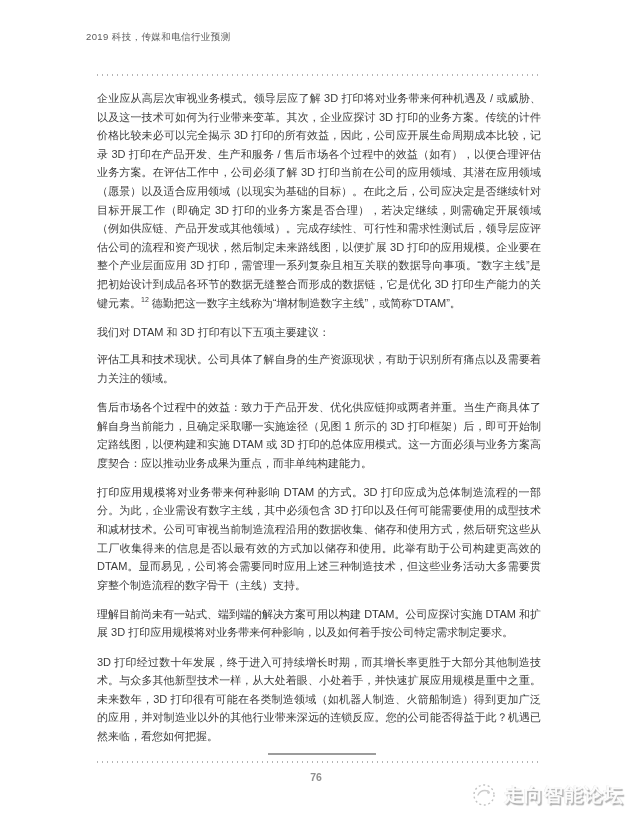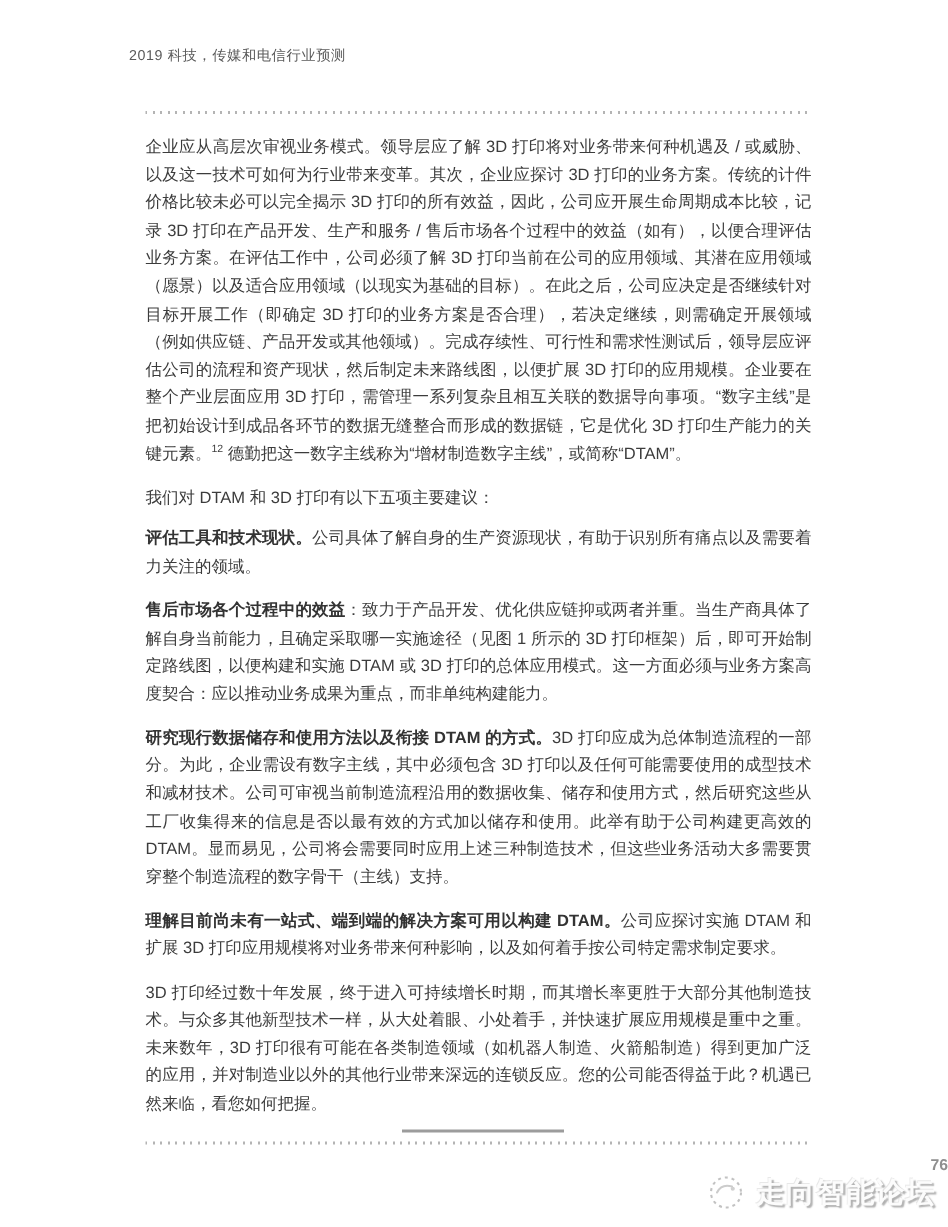--- a/index.html
+++ b/index.html
@@ -29,37 +29,37 @@
     text-justify: inter-ideograph;
   }
   .dotted-line {
     height: 2px;
     background-image: repeating-linear-gradient(to right, #b4b4b4 0 1.3px, transparent 1.3px 5px);
   }
   .dotted-line.top { margin-bottom: 13px; }
   .dotted-line.bottom { margin-top: 15px; }
   .content p { margin: 0 0 10.5px 0; }
   .content p.intro { margin-bottom: 9px; }
-  .lead { font-weight: bold; color: #333333; }
+  .lead { font-weight: normal; color: #333333; }
   sup.fn {
     font-size: 7px;
     line-height: 0;
     vertical-align: super;
   }
   .footer-rule {
     position: absolute;
     top: 753px; left: 268px;
     width: 108px; height: 2px;
     background: #9c9c9c;
   }
   .page-number {
     position: absolute;
     top: 771px; left: 0;
     width: 632px;
-    text-align: right;
+    text-align: center;
     font-size: 10.5px;
     font-weight: bold;
     color: #8f8f8f;
   }
   .watermark {
     position: absolute;
     top: 782px; right: 8px;
     display: flex;
     align-items: flex-end;
     gap: 6px;
@@ -83,21 +83,21 @@
   <div class="dotted-line top"></div>
 
   <p><span>企业应从高层次审视业务模式。领导层应了解 3D 打印将对业务带来何种机遇及 / 或威胁、以及这一技术可如何为行业带来变革。其次，企业应探讨 3D 打印的业务方案。传统的计件价格比较未必可以完全揭示 3D 打印的所有效益，因此，公司应开展生命周期成本比较，记录 3D 打印在产品开发、生产和服务 / 售后市场各个过程中的效益（如有），以便合理评估业务方案。在评估工作中，公司必须了解 3D 打印当前在公司的应用领域、其潜在应用领域（愿景）以及适合应用领域（以现实为基础的目标）。在此之后，公司应决定是否继续针对目标开展工作（即确定 3D 打印的业务方案是否合理），若决定继续，则需确定开展领域（例如供应链、产品开发或其他领域）。完成存续性、可行性和需求性测试后，领导层应评估公司的流程和资产现状，然后制定未来路线图，以便扩展 3D 打印的应用规模。企业要在整个产业层面应用 3D 打印，需管理一系列复杂且相互关联的数据导向事项。“数字主线”是把初始设计到成品各环节的数据无缝整合而形成的数据链，它是优化 3D 打印生产能力的关键元素。</span><sup class="fn">12</sup><span> 德勤把这一数字主线称为“增材制造数字主线”，或简称“DTAM”。</span></p>
 
   <p class="intro">我们对 DTAM 和 3D 打印有以下五项主要建议：</p>
 
   <p><span class="lead">评估工具和技术现状。</span><span>公司具体了解自身的生产资源现状，有助于识别所有痛点以及需要着力关注的领域。</span></p>
 
   <p><span class="lead">售后市场各个过程中的效益</span><span>：致力于产品开发、优化供应链抑或两者并重。当生产商具体了解自身当前能力，且确定采取哪一实施途径（见图 1 所示的 3D 打印框架）后，即可开始制定路线图，以便构建和实施 DTAM 或 3D 打印的总体应用模式。这一方面必须与业务方案高度契合：应以推动业务成果为重点，而非单纯构建能力。</span></p>
 
-  <p><span class="lead">研究现行数据储存和使用方法以及衔接 DTAM 的方式。</span><span>3D 打印应成为总体制造流程的一部分。为此，企业需设有数字主线，其中必须包含 3D 打印以及任何可能需要使用的成型技术和减材技术。公司可审视当前制造流程沿用的数据收集、储存和使用方式，然后研究这些从工厂收集得来的信息是否以最有效的方式加以储存和使用。此举有助于公司构建更高效的 DTAM。显而易见，公司将会需要同时应用上述三种制造技术，但这些业务活动大多需要贯穿整个制造流程的数字骨干（主线）支持。</span></p>
+  <p><span class="lead">打印应用规模将对业务带来何种影响 DTAM 的方式。</span><span>3D 打印应成为总体制造流程的一部分。为此，企业需设有数字主线，其中必须包含 3D 打印以及任何可能需要使用的成型技术和减材技术。公司可审视当前制造流程沿用的数据收集、储存和使用方式，然后研究这些从工厂收集得来的信息是否以最有效的方式加以储存和使用。此举有助于公司构建更高效的 DTAM。显而易见，公司将会需要同时应用上述三种制造技术，但这些业务活动大多需要贯穿整个制造流程的数字骨干（主线）支持。</span></p>
 
   <p><span class="lead">理解目前尚未有一站式、端到端的解决方案可用以构建 DTAM。</span><span>公司应探讨实施 DTAM 和扩展 3D 打印应用规模将对业务带来何种影响，以及如何着手按公司特定需求制定要求。</span></p>
 
 
   <p>3D 打印经过数十年发展，终于进入可持续增长时期，而其增长率更胜于大部分其他制造技术。与众多其他新型技术一样，从大处着眼、小处着手，并快速扩展应用规模是重中之重。未来数年，3D 打印很有可能在各类制造领域（如机器人制造、火箭船制造）得到更加广泛的应用，并对制造业以外的其他行业带来深远的连锁反应。您的公司能否得益于此？机遇已然来临，看您如何把握。</p>
 
   <div class="dotted-line bottom"></div>
 
 </div>
 

